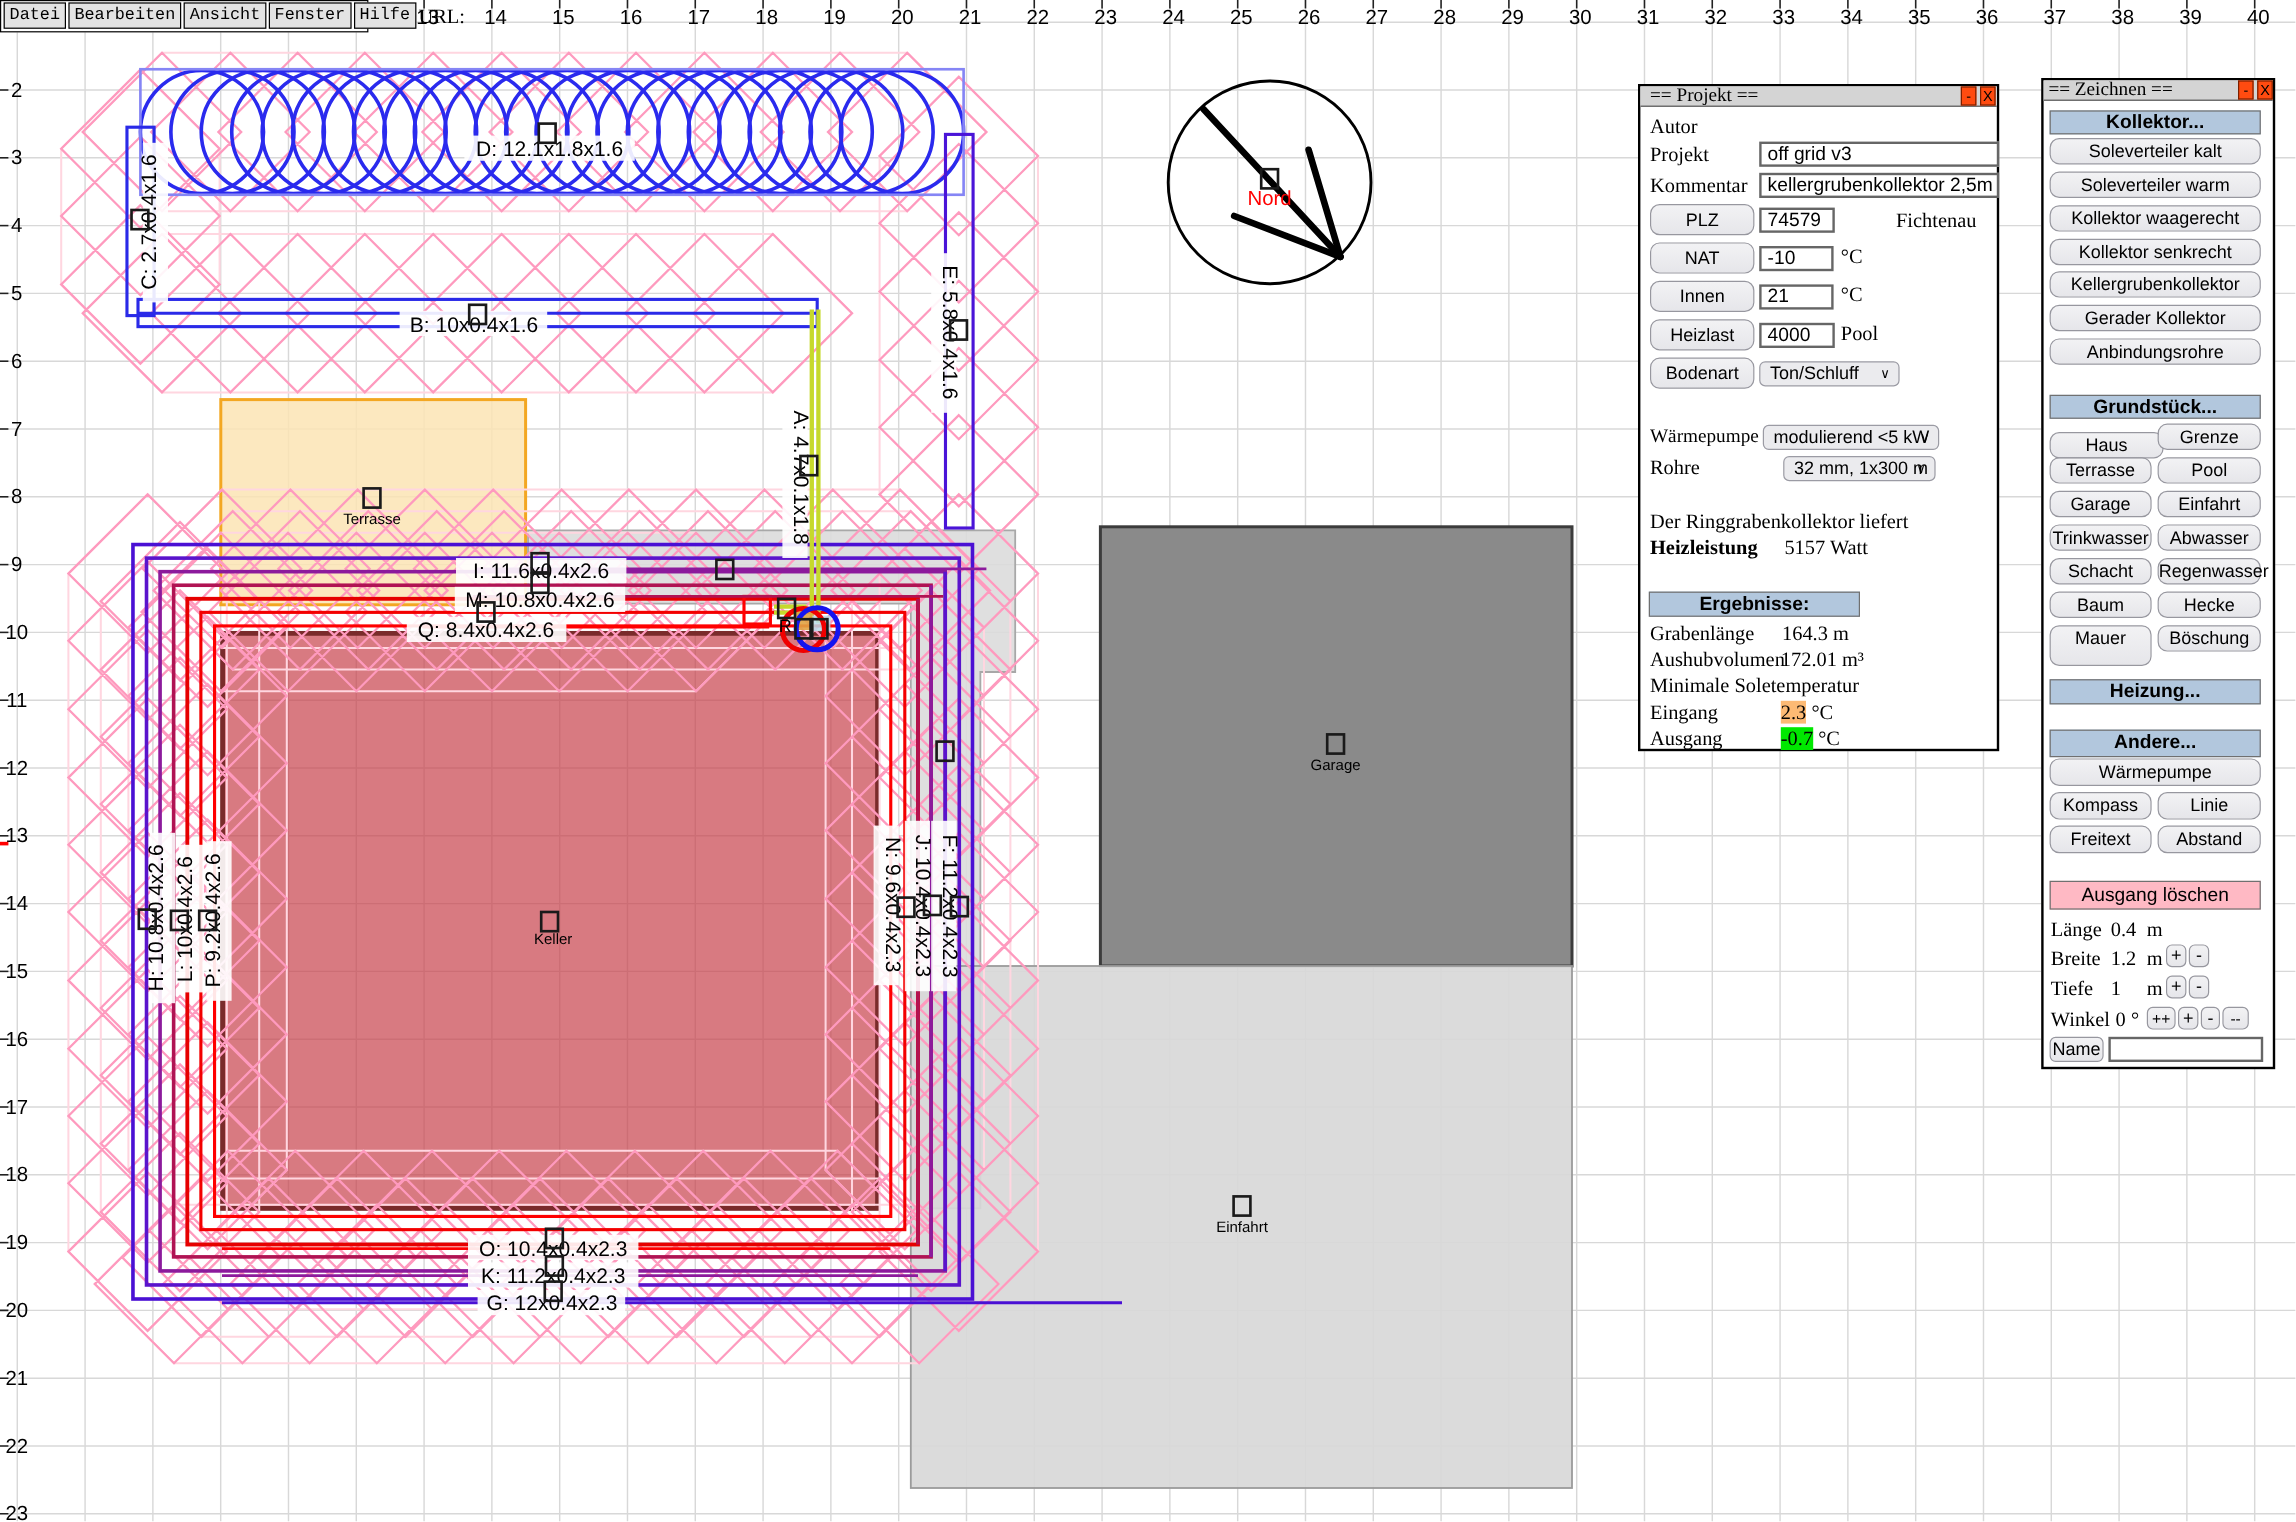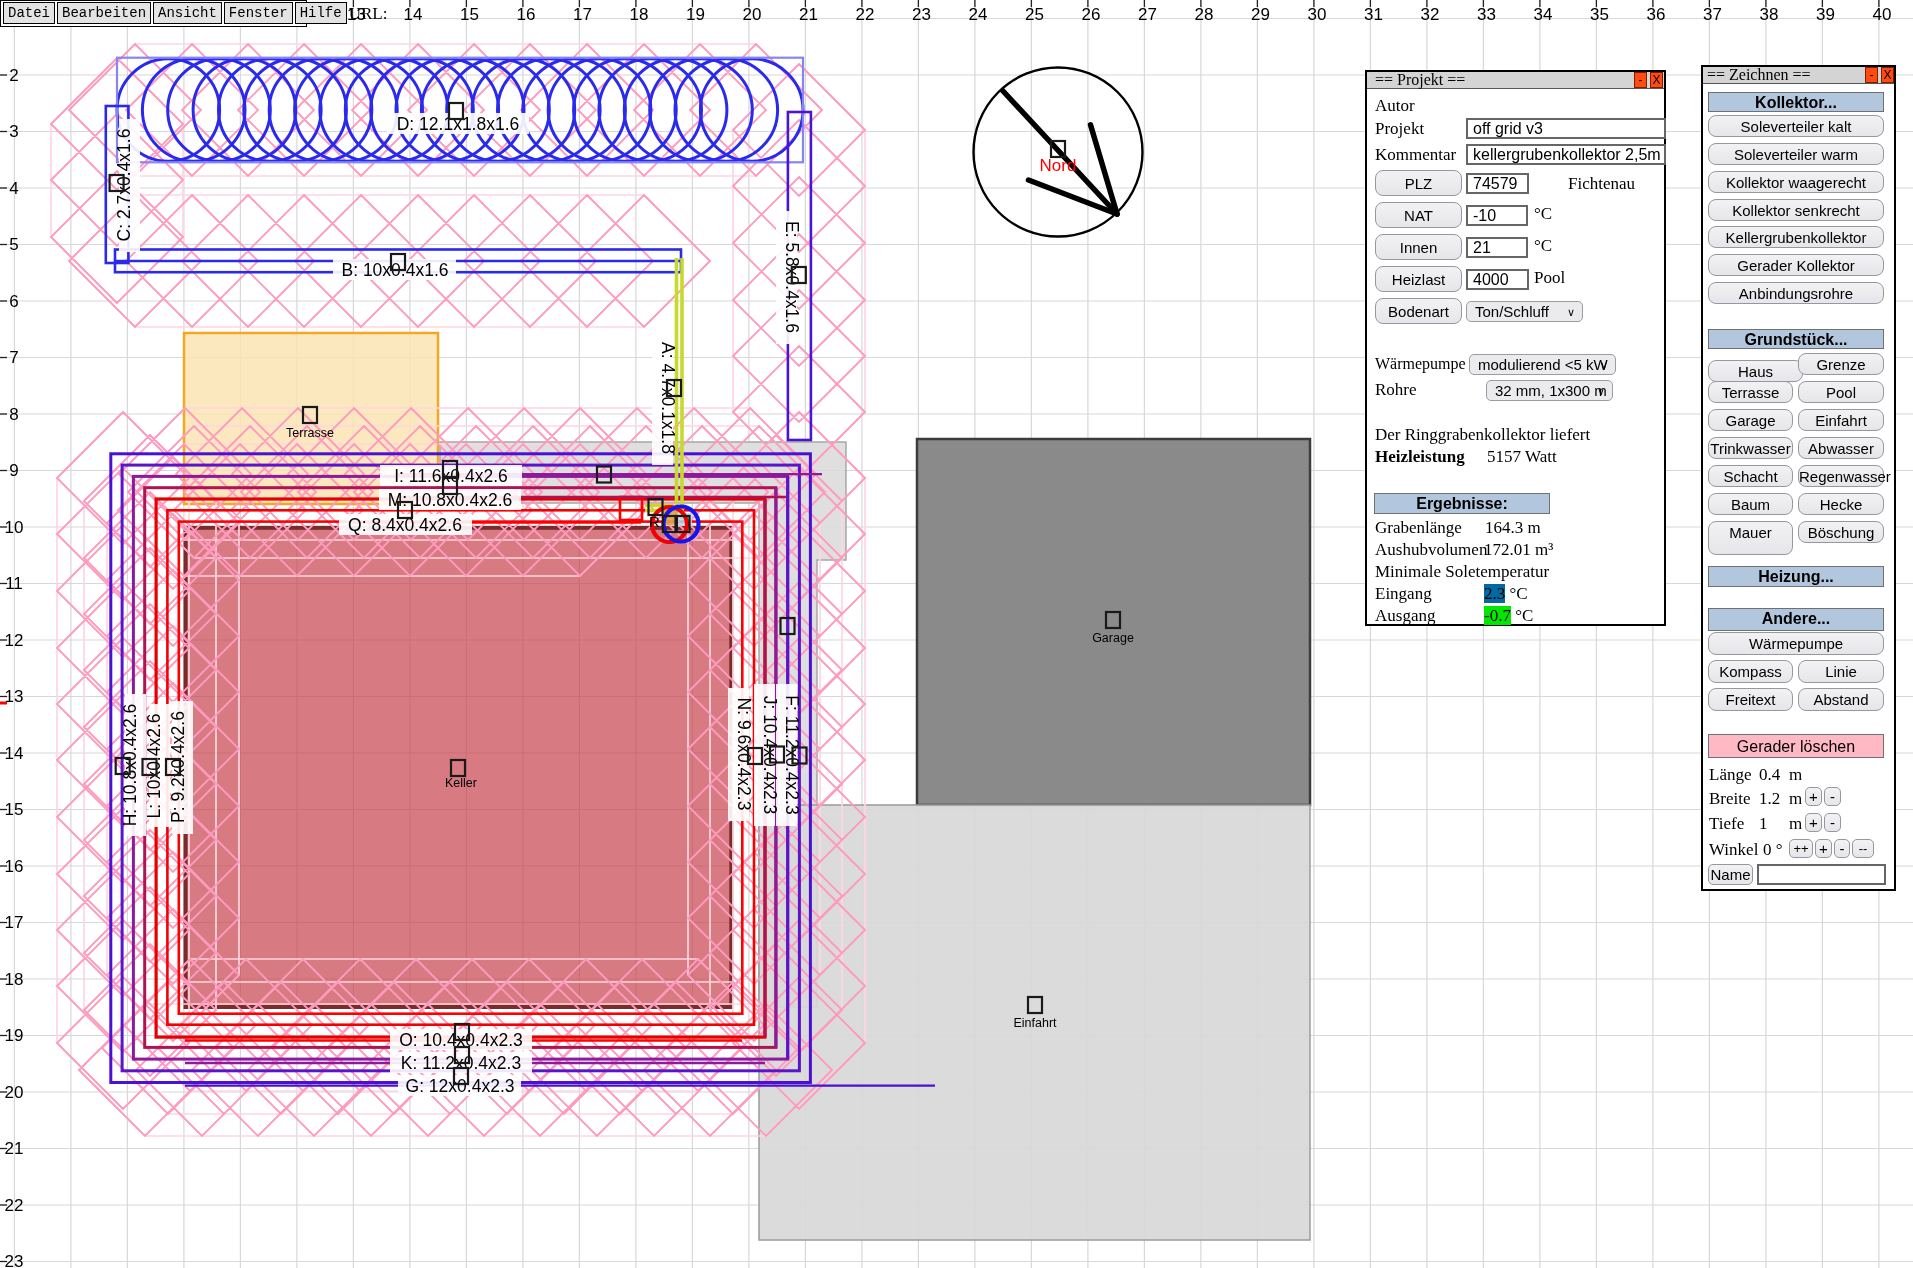--- a/index.html
+++ b/index.html
@@ -334,21 +334,21 @@
 <div class="panel" style="left:1365px;top:70px;width:301px;height:556px">
  <div class="tbar" style="padding-left:8px">== Projekt ==<div class="tbtn" style="right:17px">-</div><div class="tbtn" style="right:1px">X</div></div>
  <div class="slab" style="left:8px;top:24px">Autor</div>
  <div class="slab" style="left:8px;top:47px">Projekt</div>
  <div class="inp" style="left:99px;top:46px;width:200px;height:21px;line-height:18px">off grid v3</div>
  <div class="slab" style="left:8px;top:73px">Kommentar</div>
  <div class="inp" style="left:99px;top:72px;width:200px;height:21px;line-height:18px">kellergrubenkollektor 2,5m</div>
 
  <div class="btn" style="left:8px;top:98px;width:87px;height:26px;line-height:25px">PLZ</div>
  <div class="inp" style="left:99px;top:101px;width:63px;height:21px;line-height:18px">74579</div>
- <div class="slab" style="left:201px;top:102px">Fichtenau</div>
+ <div class="slab" style="left:213px;top:102px">Fichtenau</div>
 
  <div class="btn" style="left:8px;top:130px;width:87px;height:26px;line-height:25px">NAT</div>
  <div class="inp" style="left:99px;top:133px;width:62px;height:21px;line-height:18px">-10</div>
  <div class="slab" style="left:167px;top:132px">°C</div>
 
  <div class="btn" style="left:8px;top:162px;width:87px;height:26px;line-height:25px">Innen</div>
  <div class="inp" style="left:99px;top:165px;width:62px;height:21px;line-height:18px">21</div>
  <div class="slab" style="left:167px;top:164px">°C</div>
 
  <div class="btn" style="left:8px;top:194px;width:87px;height:26px;line-height:25px">Heizlast</div>
@@ -367,21 +367,21 @@
  <div class="slab" style="left:8px;top:375px;font-weight:bold">Heizleistung</div>
  <div class="slab" style="left:120px;top:375px;font-weight:normal">5157 Watt</div>
 
  <div class="hdr" style="left:7px;top:421px;width:176px;height:21px;line-height:20px">Ergebnisse:</div>
  <div class="slab" style="left:8px;top:446px">Grabenlänge</div>
  <div class="slab" style="left:118px;top:446px">164.3 m</div>
  <div class="slab" style="left:8px;top:468px">Aushubvolumen</div>
  <div class="slab" style="left:117px;top:468px">172.01 m³</div>
  <div class="slab" style="left:8px;top:490px">Minimale Soletemperatur</div>
  <div class="slab" style="left:8px;top:512px">Eingang</div>
- <div class="slab" style="left:117px;top:512px"><span style="background:#0369a1">2.3</span> °C</div>
+ <div class="slab" style="left:117px;top:512px"><span style="background:#fdba74">2.3</span> °C</div>
  <div class="slab" style="left:8px;top:534px">Ausgang</div>
  <div class="slab" style="left:117px;top:534px"><span style="background:#00e800">-0.7</span> °C</div>
 </div>
 
 <div class="panel" style="left:1701px;top:65px;width:195px;height:826px">
  <div class="tbar">== Zeichnen ==<div class="tbtn" style="right:16px">-</div><div class="tbtn" style="right:0px">X</div></div>
  <div class="hdr" style="left:5px;top:25px;width:176px;height:20px;line-height:19px">Kollektor...</div>
  <div class="btn" style="left:5px;top:48px;width:176px;height:22px;line-height:21px">Soleverteiler kalt</div>
  <div class="btn" style="left:5px;top:76px;width:176px;height:22px;line-height:21px">Soleverteiler warm</div>
  <div class="btn" style="left:5px;top:104px;width:176px;height:22px;line-height:21px">Kollektor waagerecht</div>
@@ -407,21 +407,21 @@
  <div class="btn" style="left:95px;top:454px;width:86px;height:22px;line-height:21px">Böschung</div>
 
  <div class="hdr" style="left:5px;top:499px;width:176px;height:21px;line-height:20px">Heizung...</div>
  <div class="hdr" style="left:5px;top:541px;width:176px;height:23px;line-height:20px">Andere...</div>
  <div class="btn" style="left:5px;top:565px;width:176px;height:23px;line-height:22px">Wärmepumpe</div>
  <div class="btn" style="left:5px;top:593px;width:85px;height:23px;line-height:22px">Kompass</div>
  <div class="btn" style="left:95px;top:593px;width:86px;height:23px;line-height:22px">Linie</div>
  <div class="btn" style="left:5px;top:621px;width:85px;height:23px;line-height:22px">Freitext</div>
  <div class="btn" style="left:95px;top:621px;width:86px;height:23px;line-height:22px">Abstand</div>
 
- <div class="hdr" style="left:5px;top:667px;width:176px;height:24px;line-height:23px;background:#ffb9c4;font-weight:normal">Gerader löschen</div>
+ <div class="hdr" style="left:5px;top:667px;width:176px;height:24px;line-height:23px;background:#ffb9c4;font-weight:normal">Ausgang löschen</div>
 
  <div class="slab" style="left:6px;top:698px">Länge</div>
       <div class="slab" style="left:56px;top:698px">0.4</div>
       <div class="slab" style="left:86px;top:698px">m</div>
  <div class="slab" style="left:6px;top:722px">Breite</div>
       <div class="slab" style="left:56px;top:722px">1.2</div>
       <div class="slab" style="left:86px;top:722px">m</div>
  <div class="btn" style="left:102px;top:720px;width:17px;height:19px;line-height:18px;border-radius:5px">+</div>
  <div class="btn" style="left:121px;top:720px;width:17px;height:19px;line-height:18px;border-radius:5px">-</div>
  <div class="slab" style="left:6px;top:747px">Tiefe</div>

